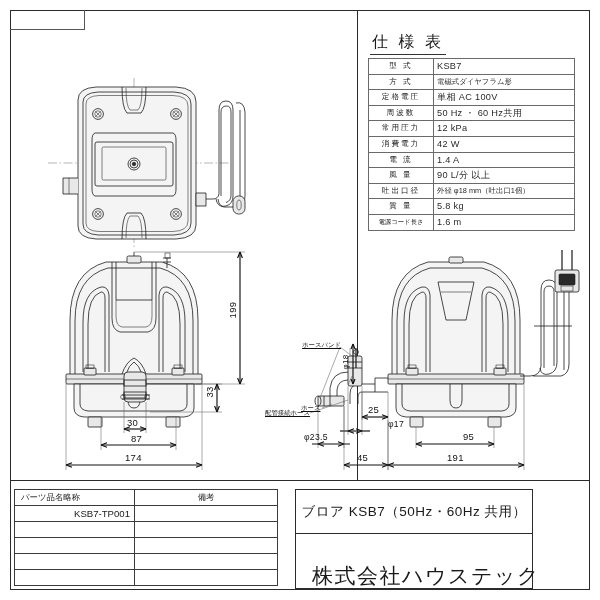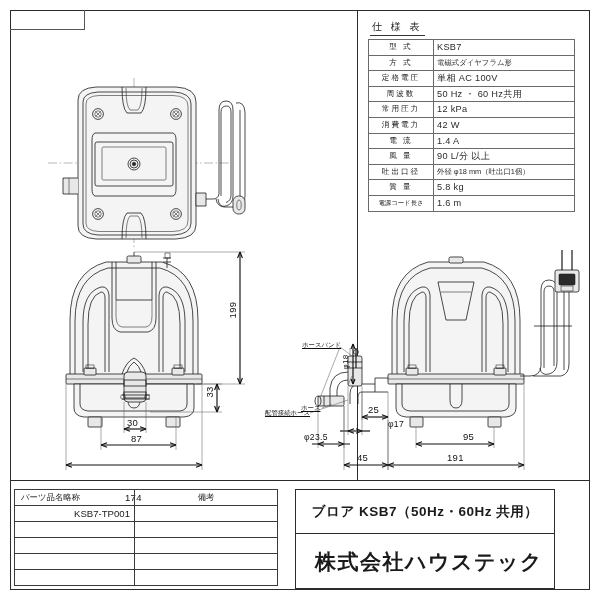--- a/index.html
+++ b/index.html
@@ -16,44 +16,44 @@
   #tl-box{position:absolute;left:10px;top:10px;width:75px;height:20px;
           box-sizing:border-box;border:1.1px solid #555;border-top:none;border-left:none;}
 
   
   #mid-v{position:absolute;left:357px;top:10px;width:0;height:470px;border-left:1.2px solid #2b2b2b;}
   
   #title-h{position:absolute;left:10px;top:480px;width:580px;height:0;border-top:1.2px solid #2b2b2b;}
 
   
   #spec-wrap{position:absolute;left:368px;top:16px;width:212px;}
-  #spec-title{font-size:10px;letter-spacing:3px;margin:0 0 3px 2px;
+  #spec-title{font-size:16px;letter-spacing:3px;margin:16px 0 3px 2px;
               display:inline-block;border-bottom:1px solid #333;padding:0 2px 1px 2px;}
   table.spec{border-collapse:collapse;width:207px;table-layout:fixed;}
   table.spec td{border:0.9px solid #6a6a6a;height:14.6px;line-height:14.6px;padding:0 3px;
                 font-size:8.2px;white-space:nowrap;overflow:hidden;}
   table.spec td.k{width:58px;text-align:center;letter-spacing:2px;font-size:7.6px;}
   table.spec td.v{font-size:9.2px;letter-spacing:.3px;color:#2a2a2a;}
   table.spec td.v.sm{font-size:7.4px;letter-spacing:0;}
 
   
   #parts-wrap{position:absolute;left:14px;top:489px;width:300px;}
   table.parts{border-collapse:collapse;width:264px;table-layout:fixed;}
   table.parts td{border:1px solid #3a3a3a;height:15px;padding:0 4px;font-size:8.6px;text-align:right;}
   table.parts td.h{text-align:center;font-size:8.4px;}
   table.parts td.hl{text-align:left;padding-left:6px;}
   table.parts col.c1{width:120px;}
 
-  #tb-right{position:absolute;left:295px;top:489px;width:260px;height:100px;
-            box-sizing:border-box;border:1.2px solid #2b2b2b;font-weight:bold;}
+  #tb-right{position:absolute;left:295px;top:489px;width:238px;height:100px;
+            box-sizing:border-box;border:1.2px solid #2b2b2b;}
   #tb-prod{position:absolute;left:0;top:0;width:100%;height:44px;box-sizing:border-box;
            border-bottom:1.2px solid #2b2b2b;display:flex;align-items:center;justify-content:center;}
   #tb-prod span{font-size:13.5px;letter-spacing:.5px;}
-  #tb-comp{position:absolute;left:4px;top:44px;width:100%;height:56px;
-           display:flex;align-items:center;justify-content:center;}
+  #tb-comp{position:absolute;left:12px;top:44px;width:100%;height:56px;
+           display:flex;align-items:flex-end;justify-content:center;}
   #tb-comp span{font-size:21px;letter-spacing:1.5px;}
 
   
   .dim{position:absolute;font-size:9.5px;color:#111;letter-spacing:.3px;
        font-family:"Liberation Sans",sans-serif;white-space:nowrap;}
   .dim.v{transform-origin:0 0;}
   .lbl{position:absolute;font-size:6.4px;color:#111;white-space:nowrap;letter-spacing:0;}
   .lbl u{text-decoration:underline;text-underline-offset:1px;}
 
   svg{position:absolute;left:0;top:0;pointer-events:none;}
@@ -330,21 +330,21 @@
       <line class="ln-b" x1="388" y1="465" x2="524" y2="465"></line>
       <path class="ln-b" d="M388,465 l6,-2.2 M388,465 l6,2.2"></path>
       <path class="ln-b" d="M524,465 l-6,-2.2 M524,465 l-6,2.2"></path>
     </g>
   </svg>
 
   <div class="dim v" style="left:238px;top:310px;transform:rotate(-90deg) translate(-50%,-100%);">199</div>
   <div class="dim v" style="left:215px;top:392px;transform:rotate(-90deg) translate(-50%,-100%);">33</div>
   <div class="dim" style="left:127px;top:417px;">30</div>
   <div class="dim" style="left:131px;top:433px;">87</div>
-  <div class="dim" style="left:125px;top:452px;margin-top:40px;">174</div>
+  <div class="dim" style="left:125px;top:452px;">174</div>
 
   <div class="dim v" style="left:350px;top:362px;font-size:8px;transform:rotate(-90deg) translate(-50%,-100%);">φ18</div>
   <div class="dim" style="left:368px;top:404px;">25</div>
   <div class="dim" style="left:368px;top:419px;font-size:8.6px;margin-left:20px;">φ17</div>
   <div class="dim" style="left:304px;top:432px;font-size:8.6px;">φ23.5</div>
   <div class="dim" style="left:357px;top:452px;">45</div>
   <div class="dim" style="left:447px;top:431px;margin-left:16px;">95</div>
   <div class="dim" style="left:447px;top:452px;">191</div>
 
   <div class="lbl" style="left:302px;top:341px;">

